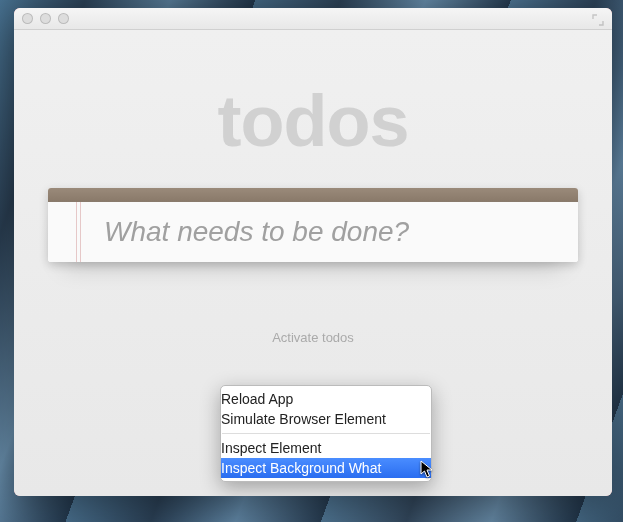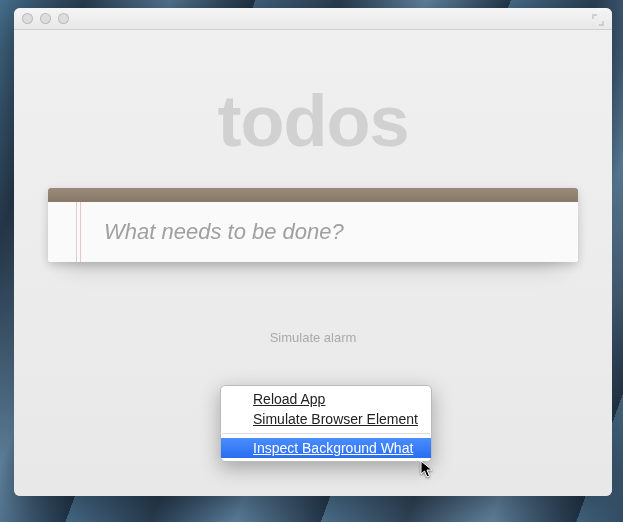--- a/index.html
+++ b/index.html
@@ -119,21 +119,21 @@
       width: 1px;
       background: rgba(210,150,150,0.5);
     }
     .todo-margin-lines::before { left: 28px; }
     .todo-margin-lines::after { left: 32px; }
     .todo-input {
       flex: 1;
       border: none;
       outline: none;
       background: transparent;
-      font-size: 22px;
+      font-size: 28px;
       font-style: italic;
       color: #333;
       padding: 0 12px 0 18px;
     }
     .todo-input::placeholder {
       color: #a0a0a0;
       font-style: italic;
     }
     .activate-link {
       margin-top: 68px;
@@ -148,24 +148,23 @@
       width: 212px;
       background: #fff;
       border: 1px solid #bbb;
       border-radius: 5px;
       box-shadow: 0 6px 20px rgba(0,0,0,0.3);
       padding: 3px 0;
       font-size: 14px;
       color: #222;
     }
     .menu-item {
-      padding: 2px 32px;
+      padding: 2px 0;
       cursor: default;
       white-space: nowrap;
-      text-decoration: underline;
     }
     .menu-item.highlighted {
       background: linear-gradient(#4a8dff, #2a6df0);
       color: #fff;
     }
     .menu-divider {
       height: 1px;
       background: #ddd;
       margin: 4px 1px;
     }
@@ -206,26 +205,27 @@
     <h1 class="app-title">todos</h1>
 
     <div class="todo-card">
       <div class="todo-header-bar"></div>
       <div class="todo-input-wrap">
         <div class="todo-margin-lines"></div>
         <input type="text" class="todo-input" placeholder="What needs to be done?" value="" style="">
       </div>
     </div>
 
-    <div class="activate-link">Simulate alarm</div>
+    <div class="activate-link">Activate todos</div>
 
     <div class="context-menu">
       <div class="menu-item">Reload App</div>
       <div class="menu-item">Simulate Browser Element</div>
       <div class="menu-divider"></div>
+      <div class="menu-item">Inspect Element</div>
       <div class="menu-item highlighted">Inspect Background What</div>
     </div>
 
     <div class="cursor-pointer">
       <svg viewBox="0 0 16 20">
         <path d="M1 1 L1 14 L4.5 11 L7 17 L9.5 16 L7 10 L12 10 Z" fill="#000" stroke="#fff" stroke-width="1"></path>
       </svg>
     </div>
   </div>
 </div>

